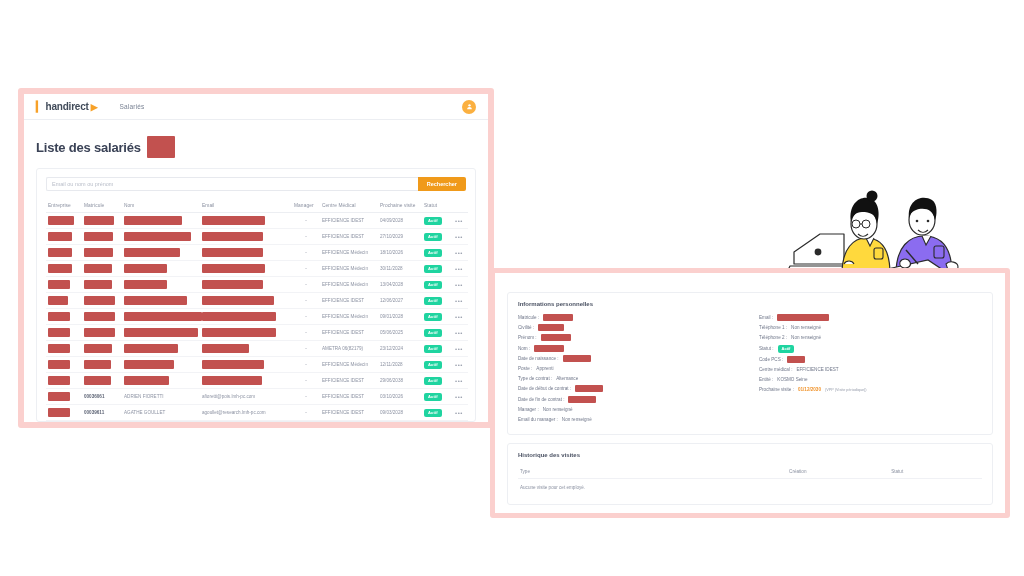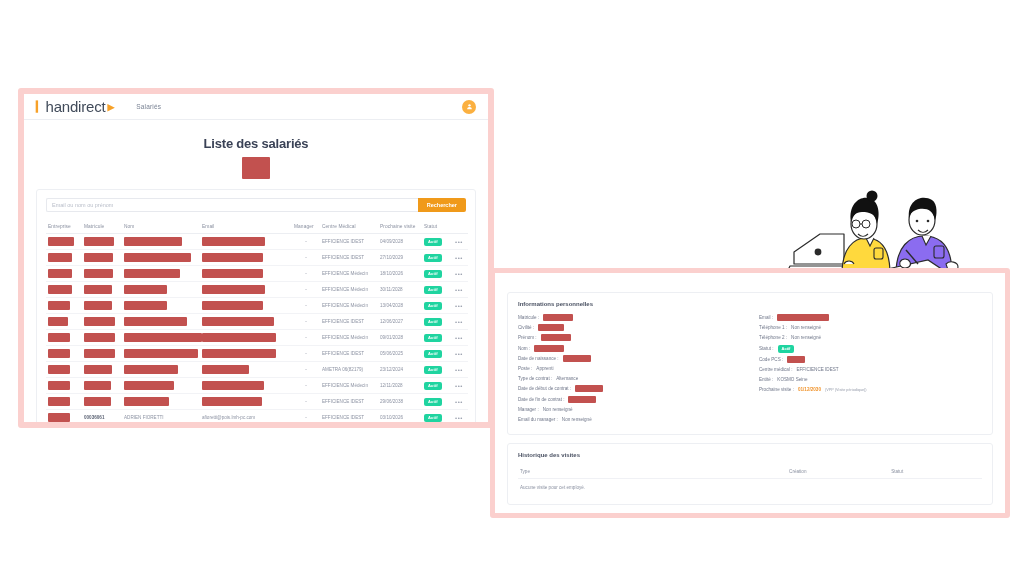--- a/index.html
+++ b/index.html
@@ -22,32 +22,32 @@
     overflow: hidden;
   }
   .lw-inner { position:absolute; inset:0; background:#fff; display:flex; flex-direction:column; }
 
   .topbar {
     height: 26px; background:#ffffff; border-bottom:1px solid #eceef2;
     display:flex; align-items:center; padding: 0 12px; flex: 0 0 auto;
   }
   .brand { display:flex; align-items:center; gap:2px; font-size:9px; font-weight:bold; color:#3c4257; letter-spacing:-0.2px; }
   .brand .bmark { color:#f7a128; font-size:10px; line-height:1; }
-  .brand .btxt { color:#414b5a; font-size:15px; font-weight:normal; }
+  .brand .btxt { color:#414b5a; font-size:10px; font-weight:bold; }
   .brand .bcaret { color:#f7a128; font-size:9px; }
   .nav-link { margin-left:22px; font-size:6.5px; color:#7a8394; letter-spacing:0.2px; }
   .avatar {
     margin-left:auto; width:14px; height:14px; border-radius:50%;
     background:#fbb040; display:flex; align-items:center; justify-content:center;
     color:#fff; font-size:7px;
   }
 
   .lw-body { padding: 10px 12px 0 12px; flex:1 1 auto; overflow:hidden; }
 
-  .page-title-row { display:flex; align-items:center; gap:6px; margin: 6px 0 10px 0; flex-direction: column; }
+  .page-title-row { display:flex; align-items:center; gap:6px; margin: 6px 0 10px 0; }
   .page-title { font-size:13px; font-weight:bold; color:#3a4256; letter-spacing:-0.2px; }
   .redact { background:#c2514f; display:inline-block; border-radius:1px; }
 
   .card {
     border:1px solid #edeff3; border-radius:3px; background:#fff;
     padding:8px 9px 0 9px;
   }
   .search-row { display:flex; align-items:stretch; margin-bottom:9px; }
   .search-input {
     flex:1 1 auto; height:14px; border:1px solid #e7e9ee; border-right:none;

